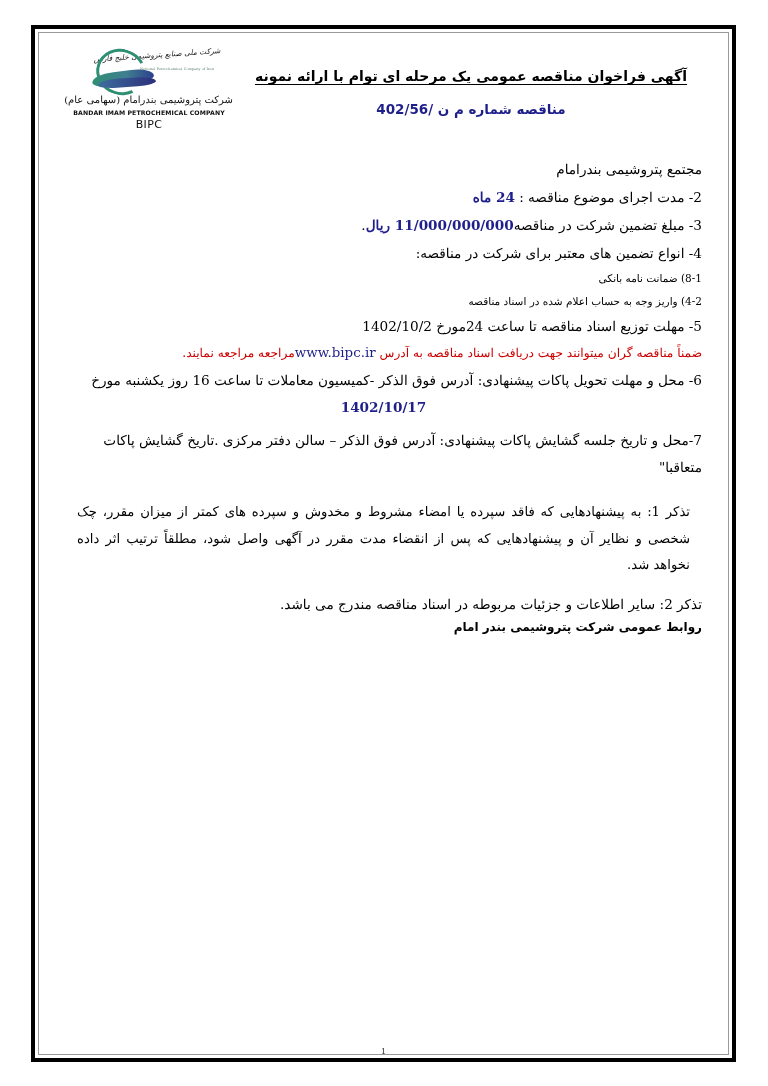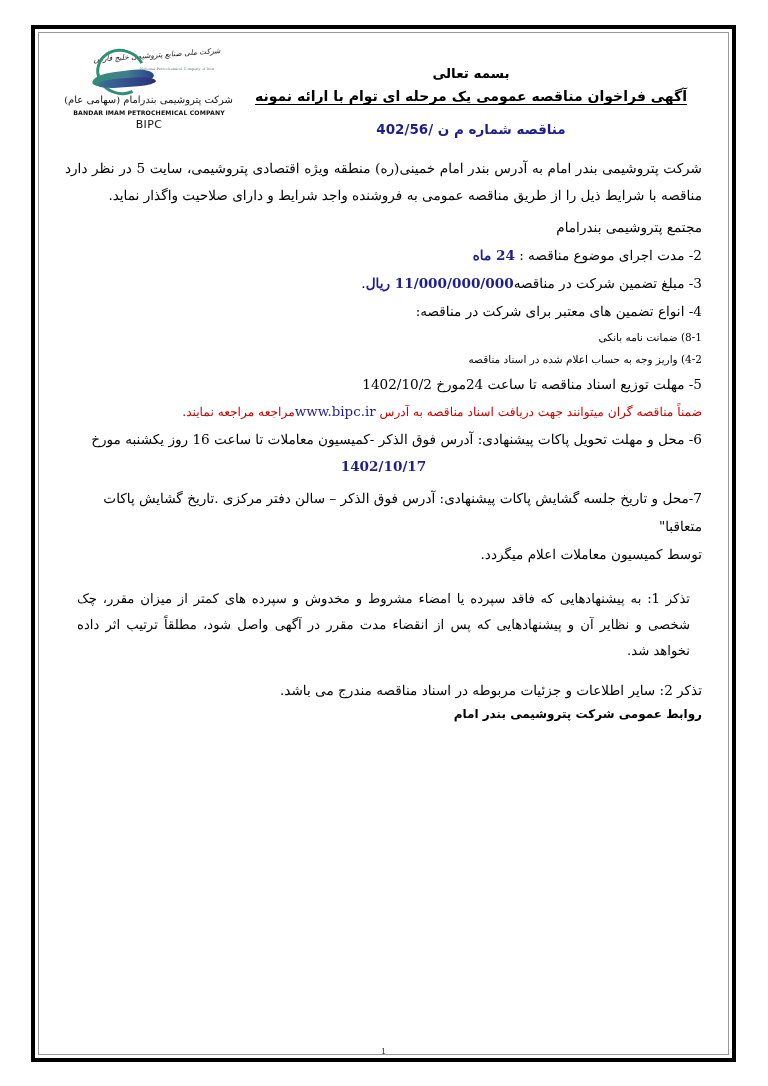--- a/index.html
+++ b/index.html
@@ -282,29 +282,27 @@
           <div class="logo-swoosh-a"></div>
           <div class="logo-swoosh-b"></div>
           <div class="logo-script-micro">National Petrochemical Company of Iran</div>
         </div>
         <div class="logo-fa-name">شرکت پتروشیمی بندرامام (سهامی عام)</div>
         <div class="logo-en-name">BANDAR IMAM PETROCHEMICAL COMPANY</div>
         <div class="logo-abbr">BIPC</div>
       </div>
 
       <div class="title-block">
-        <div class="title-basmala">بسمه تعالی</div>
         <div class="title-main">آگهی فراخوان مناقصه عمومی یک مرحله ای توام با ارائه نمونه</div>
         <div class="title-number">مناقصه شماره م ن /402/56</div>
       </div>
     </div>
 
     <div class="body-wrap">
 
-      <p class="para para-intro">شرکت پتروشیمی بندر امام به آدرس بندر امام خمینی(ره) منطقه ویژه اقتصادی پتروشیمی، سایت 5 در نظر دارد مناقصه با شرایط ذیل را از طریق مناقصه عمومی به فروشنده  واجد شرایط و دارای صلاحیت واگذار نماید.</p>
 
       <div class="gap-sm"></div>
 
 
       <p class="line-right">مجتمع پتروشیمی بندرامام</p>
 
       <p class="line-right">
         <span>2- مدت اجرای موضوع مناقصه : </span><span class="blue-bold">24 ماه</span>
       </p>
 
@@ -327,21 +325,20 @@
       <p class="para">6- محل و مهلت تحویل پاکات پیشنهادی: آدرس فوق الذکر -کمیسیون معاملات تا ساعت 16 روز یکشنبه مورخ</p>
 
       <p class="line-center-num">
         <span class="blue-bold">1402/10/17</span>
       </p>
 
       <div class="gap-sm"></div>
 
       <p class="line-right">7-محل و تاریخ جلسه گشایش پاکات پیشنهادی: آدرس فوق الذکر – سالن دفتر مرکزی .تاریخ گشایش پاکات متعاقبا"</p>
 
-      <p class="line-right">توسط کمیسیون معاملات اعلام میگردد.</p>
 
       <div class="gap-sm"></div>
 
       <p class="note-para">تذکر 1: به پیشنهادهایی که فاقد سپرده یا امضاء مشروط و مخدوش و سپرده های کمتر از میزان مقرر، چک شخصی و نظایر آن و پیشنهادهایی که پس از انقضاء مدت مقرر در آگهی واصل شود، مطلقاً ترتیب اثر داده نخواهد شد.</p>
 
       <p class="line-right">تذکر 2: سایر اطلاعات و جزئیات مربوطه در اسناد مناقصه مندرج می باشد.</p>
 
       <div class="signature">روابط عمومی شرکت پتروشیمی بندر امام</div>
     </div>
   </div>

